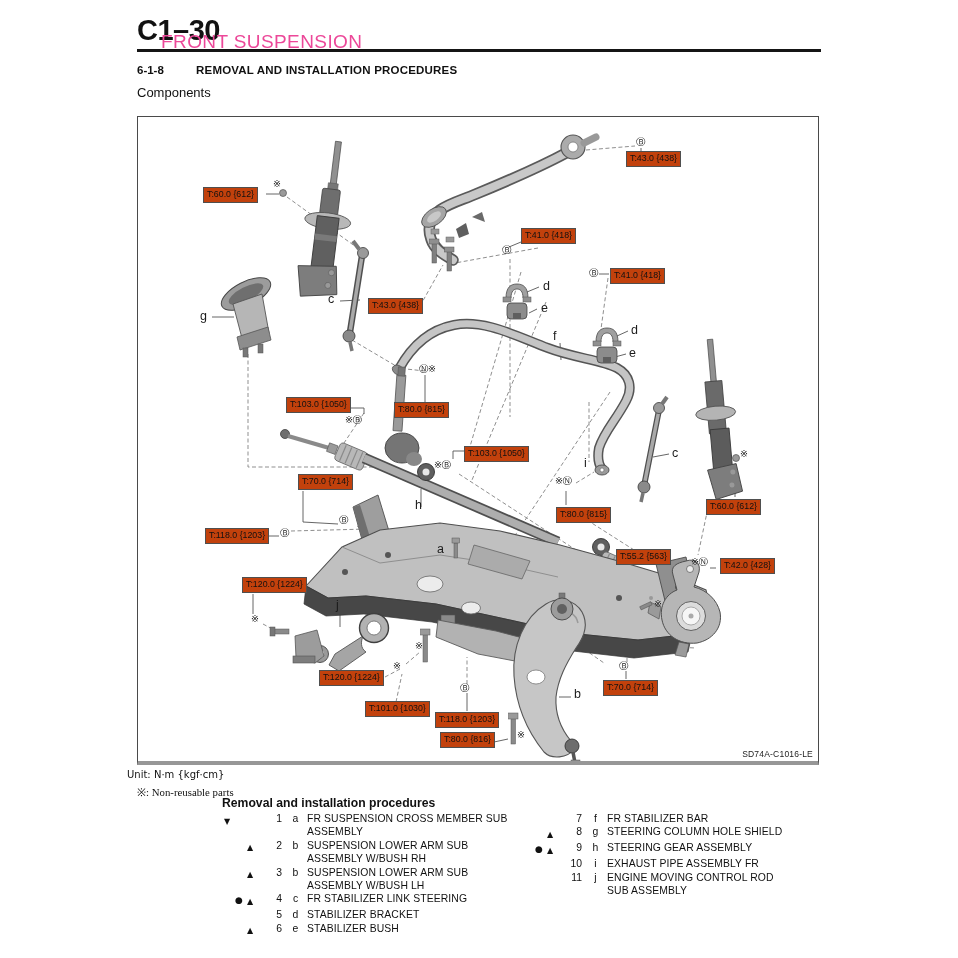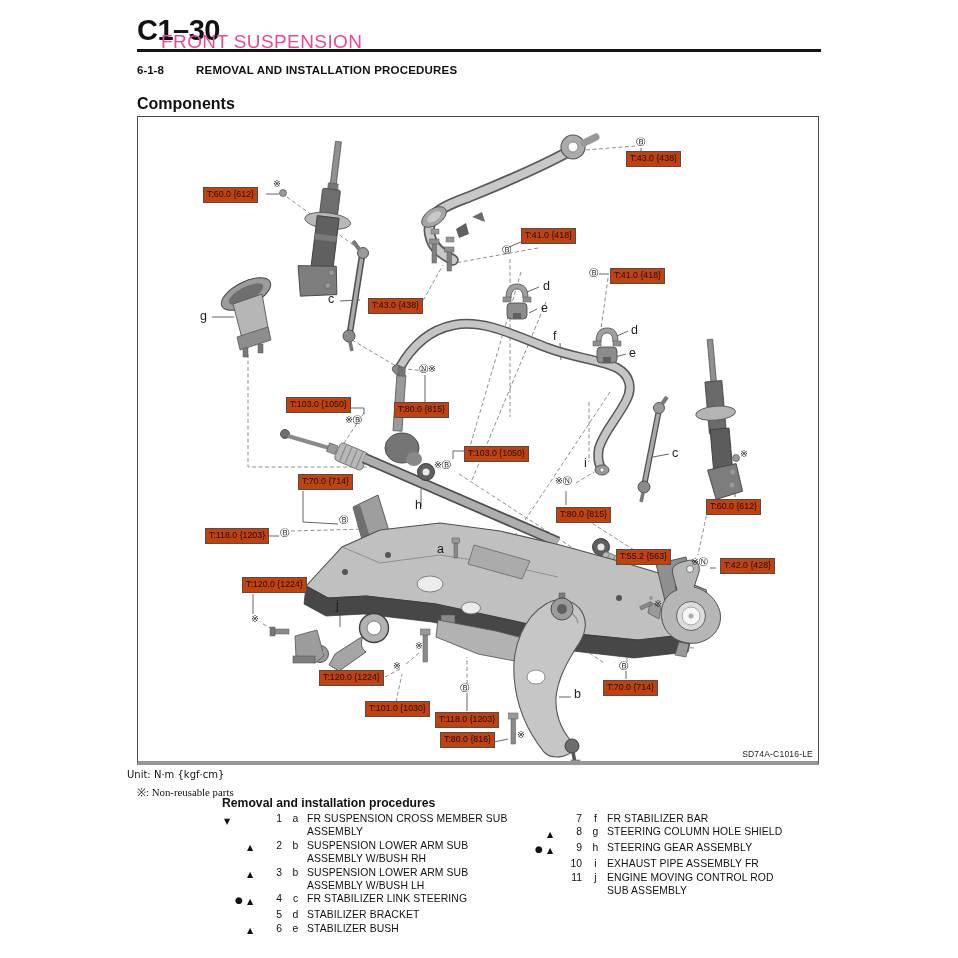--- a/index.html
+++ b/index.html
@@ -4,21 +4,21 @@
 <style>
   html,body{margin:0;padding:0}
   body{width:958px;height:958px;position:relative;background:#fff;color:#111;
        font-family:"Liberation Sans",sans-serif;overflow:hidden}
   .abs{position:absolute}
   #page-code{left:137px;top:14px;font-size:29px;font-weight:bold;letter-spacing:-0.5px}
   #header-title{left:161px;top:31px;width:684px;text-align:left;font-size:19px;color:#ec4899;letter-spacing:0.4px}
   #header-rule{left:137px;top:49px;width:684px;height:3px;background:#151515}
   #section-number{left:137px;top:64px;font-size:11.5px;font-weight:bold}
   #section-title{left:196px;top:64px;font-size:11.5px;font-weight:bold;letter-spacing:0.2px}
-  #components-heading{left:137px;top:95px;font-size:16px;font-weight:bold}
+  #components-heading{left:137px;top:85px;font-size:13px;font-weight:normal}
   #diagram{left:137px;top:116px;width:682px;height:649px;box-sizing:border-box;
            border:1.3px solid #4a4a4a;border-bottom:4px solid #979797;background:#fff}
   #diagram svg{position:absolute;left:0;top:0}
   .tq{position:absolute;border:1px solid #4f4f4f;background:#c2410c;font-size:8.8px;line-height:10.5px;
       padding:1px 3px 2px;white-space:nowrap;color:#111;z-index:3}
   .ltr{position:absolute;font-size:12.5px;color:#1c1c1c;z-index:3;line-height:12px}
   .sym{position:absolute;font-size:9.5px;color:#1c1c1c;z-index:3;line-height:10px;
        font-family:"DejaVu Sans",sans-serif;letter-spacing:-0.5px;white-space:nowrap}
   #figure-code{position:absolute;right:5px;bottom:2px;font-size:8.5px;color:#222;letter-spacing:0.2px}
   #unit-note{left:127px;top:769px;font-size:10px;font-family:"DejaVu Sans",sans-serif}

